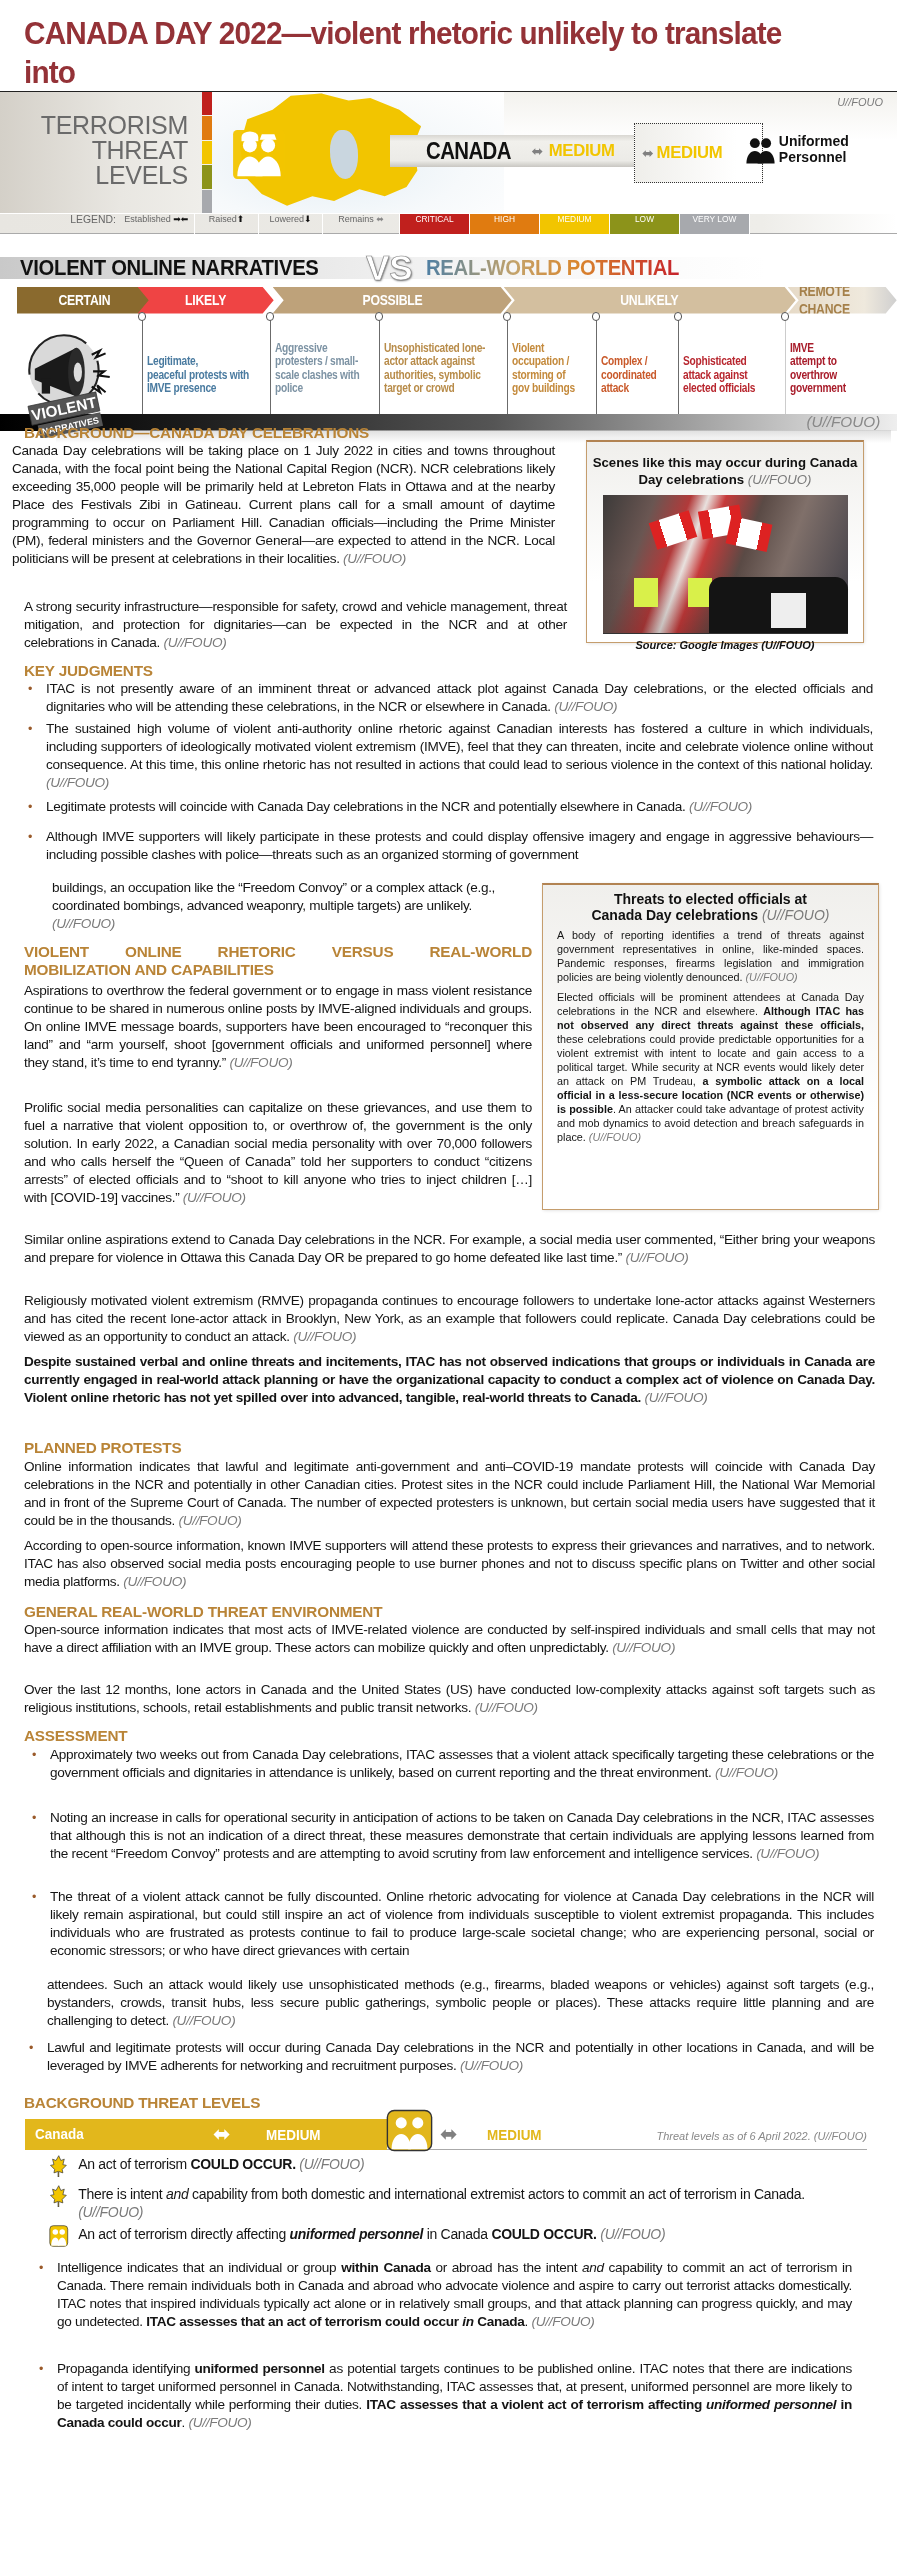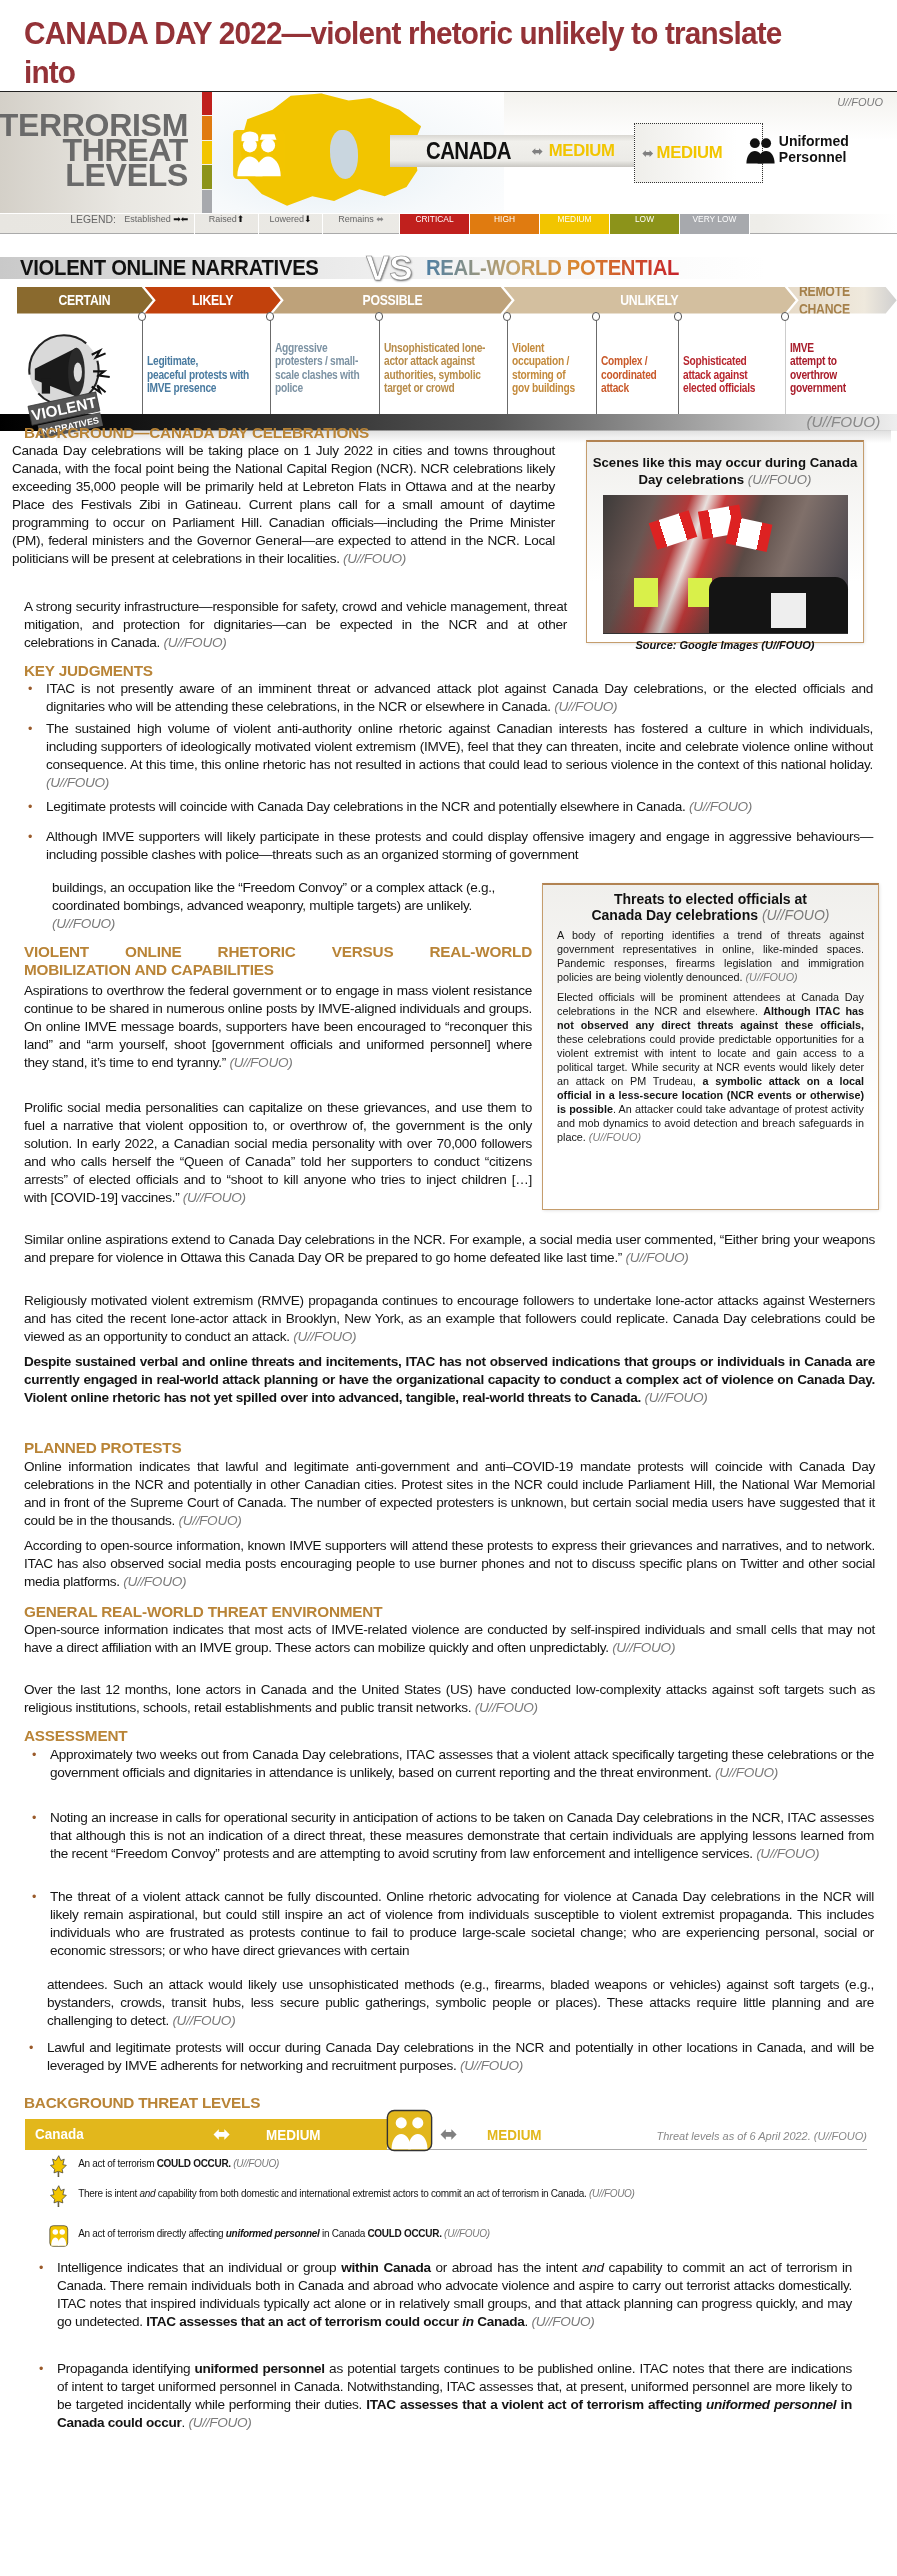--- a/index.html
+++ b/index.html
@@ -7,21 +7,21 @@
   body { font-family: "Liberation Sans", sans-serif; color: #1a1a1a; position: relative; height: 2576px; overflow: hidden; }
   .fouo { font-style: italic; color: #7a7a7a; font-weight: normal; }
 
   
   .title { position: absolute; left: 24px; top: 14px; width: 849px; font-family: "Liberation Sans", sans-serif; font-weight: bold; font-size: 32px; line-height: 39px; color: #943237; letter-spacing: -0.9px; transform: scaleX(0.93); transform-origin: left top; }
   .title .fouo { font-size: 14.6px; letter-spacing: 0; }
 
   
   .banner { position: absolute; left: 0; top: 91px; width: 897px; height: 122px; border-top: 1.4px solid #222; background: linear-gradient(180deg,#f3f2ee 0%,#ffffff 40%,#ffffff 100%); overflow: hidden; }
   .banner-left { position: absolute; left: 0; top: 0; width: 202px; height: 122px; background: linear-gradient(90deg,#d4d0c8 0%,#e9e7e2 60%,#efeeea 100%); }
-  .banner-left-text { position: absolute; right: 14px; top: 21px; text-align: right; font-weight: bold; font-size: 32px; line-height: 25px; color: #6a6a6a; letter-spacing: -0.3px; }
+  .banner-left-text { position: absolute; right: 14px; top: 21px; text-align: right; font-weight: normal; font-size: 25px; line-height: 25px; color: #6a6a6a; letter-spacing: -0.3px; }
   .level-strip { position: absolute; left: 202px; top: 0; width: 9.7px; height: 122px; display: flex; flex-direction: column; }
   .level-strip span { flex: 1; border-bottom: 1.4px solid #f3f1ec; }
   .map-area { position: absolute; left: 212px; top: 0; width: 292px; height: 122px; background: radial-gradient(ellipse at 40% 60%, #e4eef5 0%, #f6f9fb 55%, #ffffff 100%); }
   .map-shape { position: absolute; left: 28px; top: 1.4px; width: 181px; height: 117px; background: #f2c500; clip-path: polygon(4% 22%, 18% 14%, 28% 2%, 45% 0%, 60% 6%, 72% 4%, 88% 14%, 100% 28%, 96% 44%, 98% 66%, 92% 80%, 80% 88%, 66% 82%, 52% 92%, 40% 88%, 26% 96%, 12% 86%, 2% 70%, 0% 44%); box-shadow: 0 0 8.4px #999; }
   .map-lake { position: absolute; left: 118px; top: 38px; width: 28px; height: 49px; background: #c9d6df; border-radius: 40% 50% 45% 55%; }
   .icon-personnel-big { position: absolute; left: 21px; top: 38px; width: 52px; height: 49px; }
   .canada-bar { position: absolute; left: 390px; top: 43px; width: 251px; height: 32px; background: linear-gradient(180deg,#d9d7d2 0%,#f1f0ec 20%,#ecebe7 80%,#c9c7c2 100%); display: flex; align-items: center; padding-left: 36px; gap: 5.6px; }
   .canada-label { font-weight: bold; font-size: 24px; color: #111; letter-spacing: -0.7px; transform: scaleX(0.85); transform-origin: left center; }
   .med { font-weight: bold; font-size: 16.7px; color: #f2c500; letter-spacing: -0.3px; }
   .arrow-lr { color: #808080; font-size: 14px; }
@@ -84,21 +84,21 @@
   .ttl-bar { position: absolute; left: 25px; top: 2119px; width: 842px; height: 31px; border-bottom: 1.4px solid #aaa; }
   .ttl-yellow { position: absolute; left: 0; top: 0; width: 362px; height: 31px; background: #e2b71c; }
   .ttl-canada { position: absolute; left: 9.7px; top: 6.3px; color: #fff; font-weight: bold; font-size: 15.3px; transform: scaleX(0.88); transform-origin: left; }
   .ttl-arrow1 { position: absolute; left: 188px; top: 3.5px; color: #fff; font-size: 21px; line-height: 21px; }
   .ttl-med1 { position: absolute; left: 241px; top: 7px; color: #fff; font-weight: bold; font-size: 15.3px; transform: scaleX(0.88); transform-origin: left; }
   .ttl-icon { position: absolute; left: 361px; top: -9.7px; width: 47px; height: 43px; }
   .ttl-arrow2 { position: absolute; left: 415px; top: 3.5px; color: #808080; font-size: 21px; line-height: 21px; }
   .ttl-med2 { position: absolute; left: 462px; top: 7px; color: #e2b71c; font-weight: bold; font-size: 15.3px; transform: scaleX(0.88); transform-origin: left; }
   .ttl-date { position: absolute; right: 0; top: 11px; font-style: italic; font-size: 11px; color: #888; }
   .leaf-row { position: absolute; left: 49px; display: flex; align-items: flex-start; gap: 9.7px; }
-  .leaf-row .t { font-size: 10px; line-height: 18px; color: #151515; letter-spacing: -0.3px; }
+  .leaf-row .t { font-size: 14px; line-height: 18px; color: #151515; letter-spacing: -0.3px; }
 </style>
 </head>
 <body>
 
 <div class="title">
   <span>CANADA DAY 2022—violent rhetoric unlikely to translate into</span><br>
   <span>tangible, real-world violent attacks</span>
   <span class="fouo">(U//FOUO)</span>
 </div>
 
@@ -183,21 +183,21 @@
   <div class="vs-bar"></div>
   <div class="vs-left">VIOLENT ONLINE NARRATIVES</div>
   <div class="vs-mid">VS</div>
   <div class="vs-right">REAL-WORLD POTENTIAL</div>
 </div>
 
 <div class="chev-row">
   <div class="chev first" style="left:0;width:136px;background:#8a6a2e">
       <span class="chev-text">CERTAIN</span>
     </div>
-  <div class="chev" style="left:128px;width:136px;background:#c2410c">
+  <div class="chev" style="left:121px;width:136px;background:#ef4444">
       <span class="chev-text">LIKELY</span>
     </div>
   <div class="chev" style="left:256px;width:239px;background:#bea27a">
       <span class="chev-text">POSSIBLE</span>
     </div>
   <div class="chev" style="left:487px;width:292px;background:#d3bf9f">
       <span class="chev-text">UNLIKELY</span>
     </div>
   <div class="chev" style="left:771px;width:109px;background:linear-gradient(90deg,#e6dac7,#efe9dd 70%,#cfcfcf);color:#a5804a">
       <span class="chev-text">REMOTE CHANCE</span>

